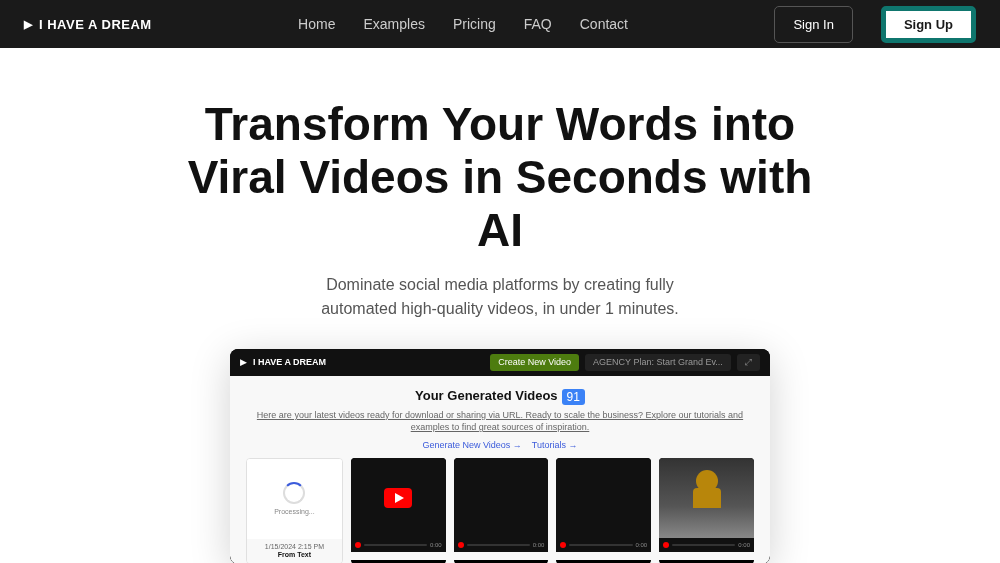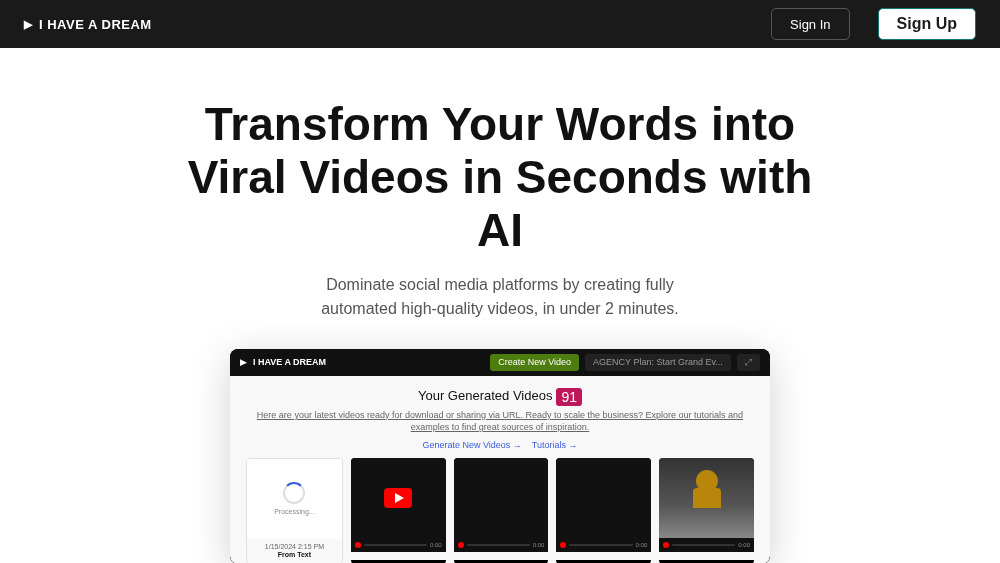--- a/index.html
+++ b/index.html
@@ -45,26 +45,26 @@
       background: transparent;
       border: 1px solid #555;
       color: #fff;
       padding: 6px 18px;
       border-radius: 5px;
       cursor: pointer;
       font-size: 13px;
     }
     .btn-signup {
       background: #fff;
-      border: 1px solid #0f766e;
+      border: 5px solid #0f766e;
       color: #1a1a1a;
       padding: 6px 18px;
       border-radius: 5px;
       cursor: pointer;
-      font-size: 16px;
+      font-size: 13px;
       font-weight: 600;
     }
 
     
     .hero {
       text-align: center;
       padding: 50px 20px 30px;
       background: #fff;
     }
     .hero h1 {
@@ -130,29 +130,29 @@
     .yt-btn.dark { background: #222; color: #999; }
 
     
     .fake-ui {
       background: #f8f8f8;
       padding: 12px 16px 0;
     }
     .fake-ui-title {
       text-align: center;
       font-size: 13px;
-      font-weight: 400;
+      font-weight: 700;
       color: #111;
       margin-bottom: 3px;
     }
     .fake-ui-badge {
       display: inline-block;
-      background: #be185d;
+      background: #3b82f6;
       color: #fff;
-      font-size: 14px;
+      font-size: 12px;
       border-radius: 3px;
       padding: 1px 5px;
       margin-left: 4px;
       vertical-align: middle;
     }
     .fake-ui-subtitle {
       text-align: center;
       font-size: 9px;
       color: #666;
       margin-bottom: 6px;
@@ -256,32 +256,39 @@
     }
   </style>
 </head>
 <body>
 
 <nav class="navbar">
   <div class="nav-logo">
     <span class="play-icon">▶</span>
     <span>I HAVE A DREAM</span>
   </div>
+  <div class="nav-links">
+    <a>Home</a>
+    <a>Examples</a>
+    <a>Pricing</a>
+    <a>FAQ</a>
+    <a>Contact</a>
+  </div>
   <div class="nav-buttons">
     <button class="btn-signin">Sign In</button>
     <button class="btn-signup">Sign Up</button>
   </div>
 </nav>
 
 <section class="hero">
   <h1>
     <span>Transform Your Words into</span><br>
     <span>Viral Videos in Seconds with AI</span>
   </h1>
-  <p>Dominate social media platforms by creating fully automated high-quality videos, in under 2 minutes.</p>
+  <p>Dominate social media platforms by creating fully automated high-quality videos, in under 1 minutes.</p>
 
   <div class="video-wrapper">
     <div class="video-inner">
 
       <div class="yt-topbar">
         <div class="yt-topbar-left">
           <span style="color:#fff;font-size:9px;">▶</span>
           <span style="color:#fff;font-size:9px;font-weight:700;">I HAVE A DREAM</span>
         </div>
         <div class="yt-topbar-right">

